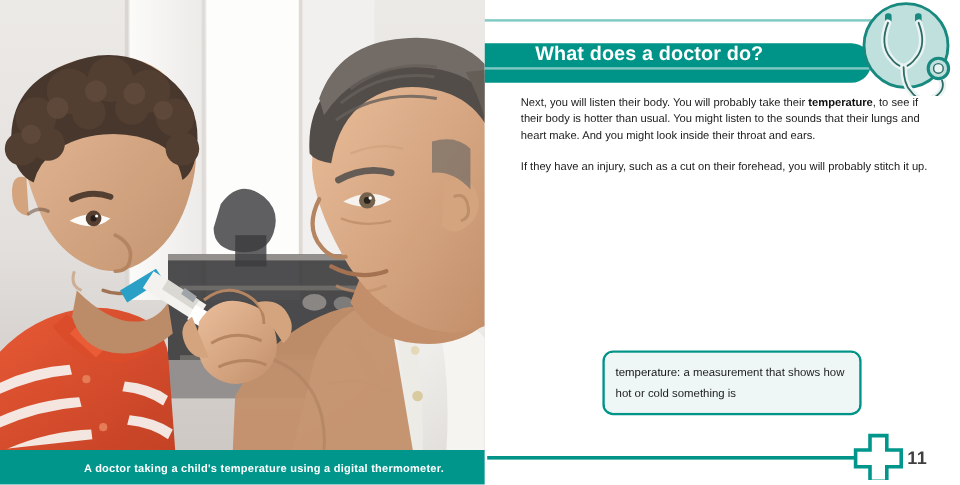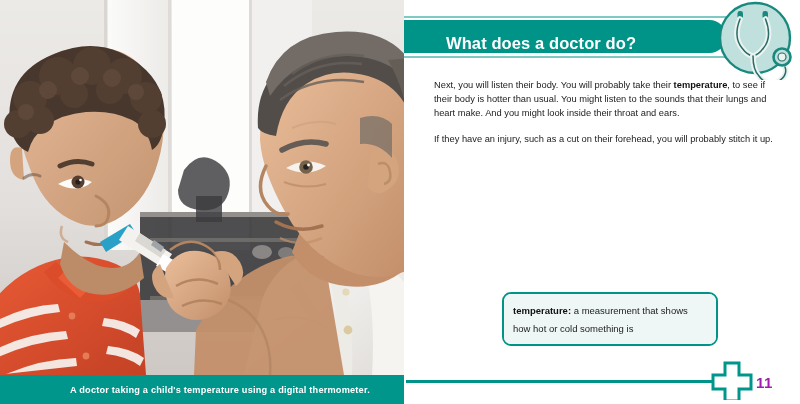--- a/index.html
+++ b/index.html
@@ -14,44 +14,44 @@
   .caption-bar{position:absolute;left:0;top:375px;width:440px;height:29px;background:#00968c;
                display:flex;align-items:center;justify-content:center;}
   .caption-bar .cap-text{color:#ffffff;font-size:9.2px;font-weight:bold;letter-spacing:.2px;}
 
   
   .right-col{position:absolute;left:404px;top:0;width:396px;height:404px;background:#fff;}
 
   .head-wrap{position:absolute;left:0;top:16px;width:330px;height:42px;}
   .head-rule-top{position:absolute;left:0;top:0;width:326px;height:2px;background:#7ec9c2;}
   .head-rule-bot{position:absolute;left:0;top:40px;width:326px;height:2px;background:#7ec9c2;}
-  .head-bar{position:absolute;left:0;top:4px;width:322px;height:33px;background:#009488;
+  .head-bar{position:absolute;left:0;top:20px;width:322px;height:33px;background:#009488;
             border-top-right-radius:17px;border-bottom-right-radius:17px;
-            display:flex;align-items:flex-end;}
+            display:flex;align-items:flex-start;}
   .head-bar .head-title{color:#ffffff;font-size:16.5px;font-weight:bold;margin-left:42px;letter-spacing:.1px;}
 
   .steth-badge{position:absolute;left:306px;top:0px;width:86px;height:80px;}
 
   .body-copy{position:absolute;left:30px;top:78px;width:348px;}
   .body-copy p{margin:0 0 11px 0;font-size:9.3px;line-height:14.2px;color:#1b1b1b;}
   .body-copy p b{font-weight:bold;color:#111;}
 
   
   .word-help{position:absolute;left:98px;top:292px;width:212px;
              border:2.5px solid #009488;border-radius:9px;background:#eef7f6;overflow:hidden;}
   .word-help .wh-head{background:#009488;color:#fff;font-size:9px;font-weight:bold;
              text-align:center;padding:3px 0 3.5px 0;letter-spacing:.2px;}
   .word-help .wh-body{background:#eef7f6;padding:6px 9px 8px 9px;}
   .word-help .wh-body .wh-line{font-size:9.5px;line-height:13.5px;color:#1b1b1b;}
-  .word-help .wh-body .wh-term{font-weight:bold;color:#111;}
+  .word-help .wh-body .wh-term{font-weight:normal;color:#111;}
 
   
   .foot-rule{position:absolute;left:2px;top:380px;width:308px;height:3px;background:#009488;}
   .cross{position:absolute;left:306px;top:360px;width:44px;height:40px;}
-  .page-num{position:absolute;left:352px;top:374px;font-size:15px;font-weight:bold;color:#a21caf;letter-spacing:.5px;}
+  .page-num{position:absolute;left:352px;top:374px;font-size:15px;font-weight:bold;color:#404040;letter-spacing:.5px;}
 </style>
 </head>
 <body>
 
 <div class="page">
 
   <div class="photo-col">
 
     <div class="photo">
       <svg width="404" height="375" viewBox="0 0 404 375" xmlns="http://www.w3.org/2000/svg" role="img">

